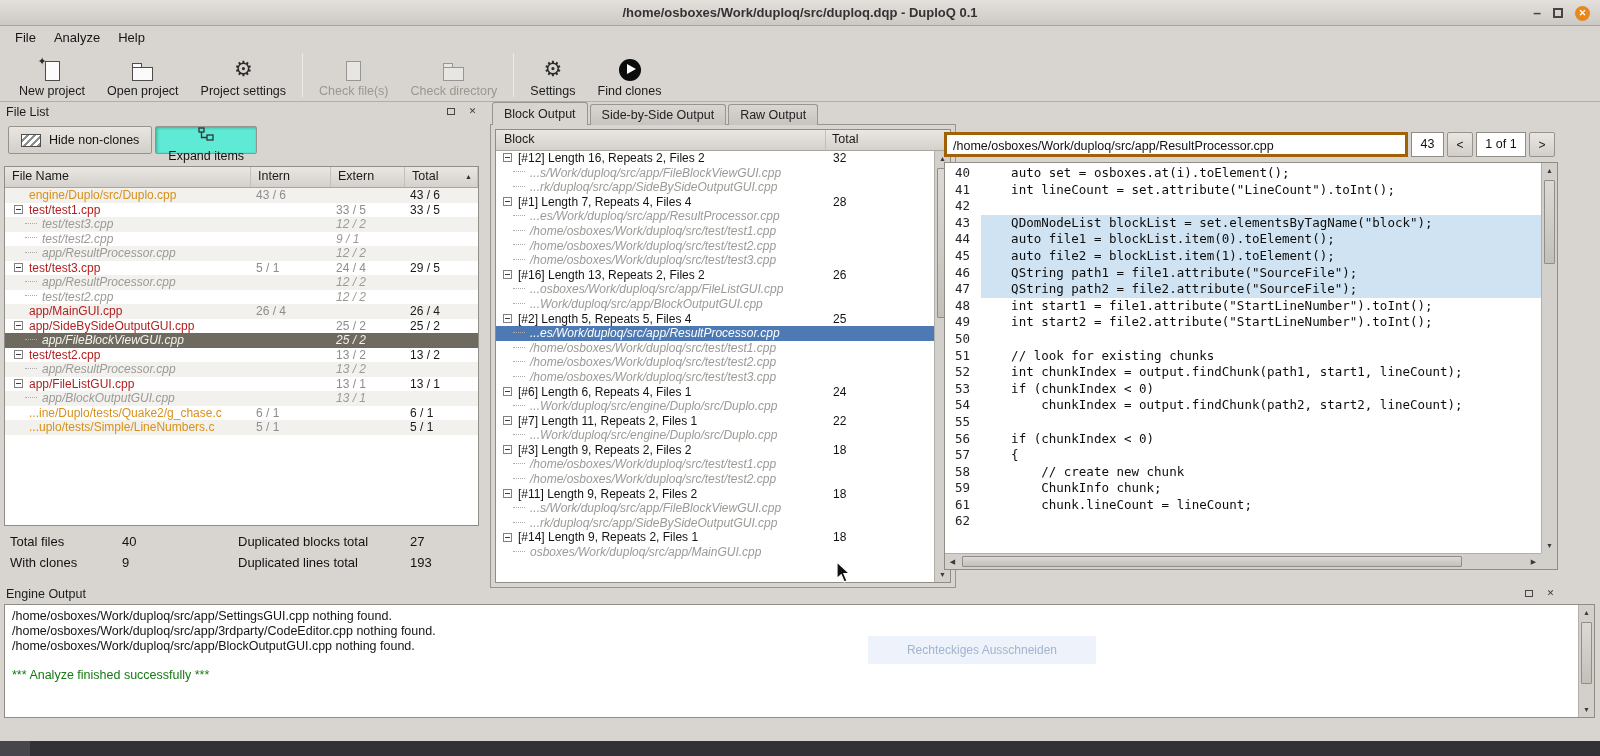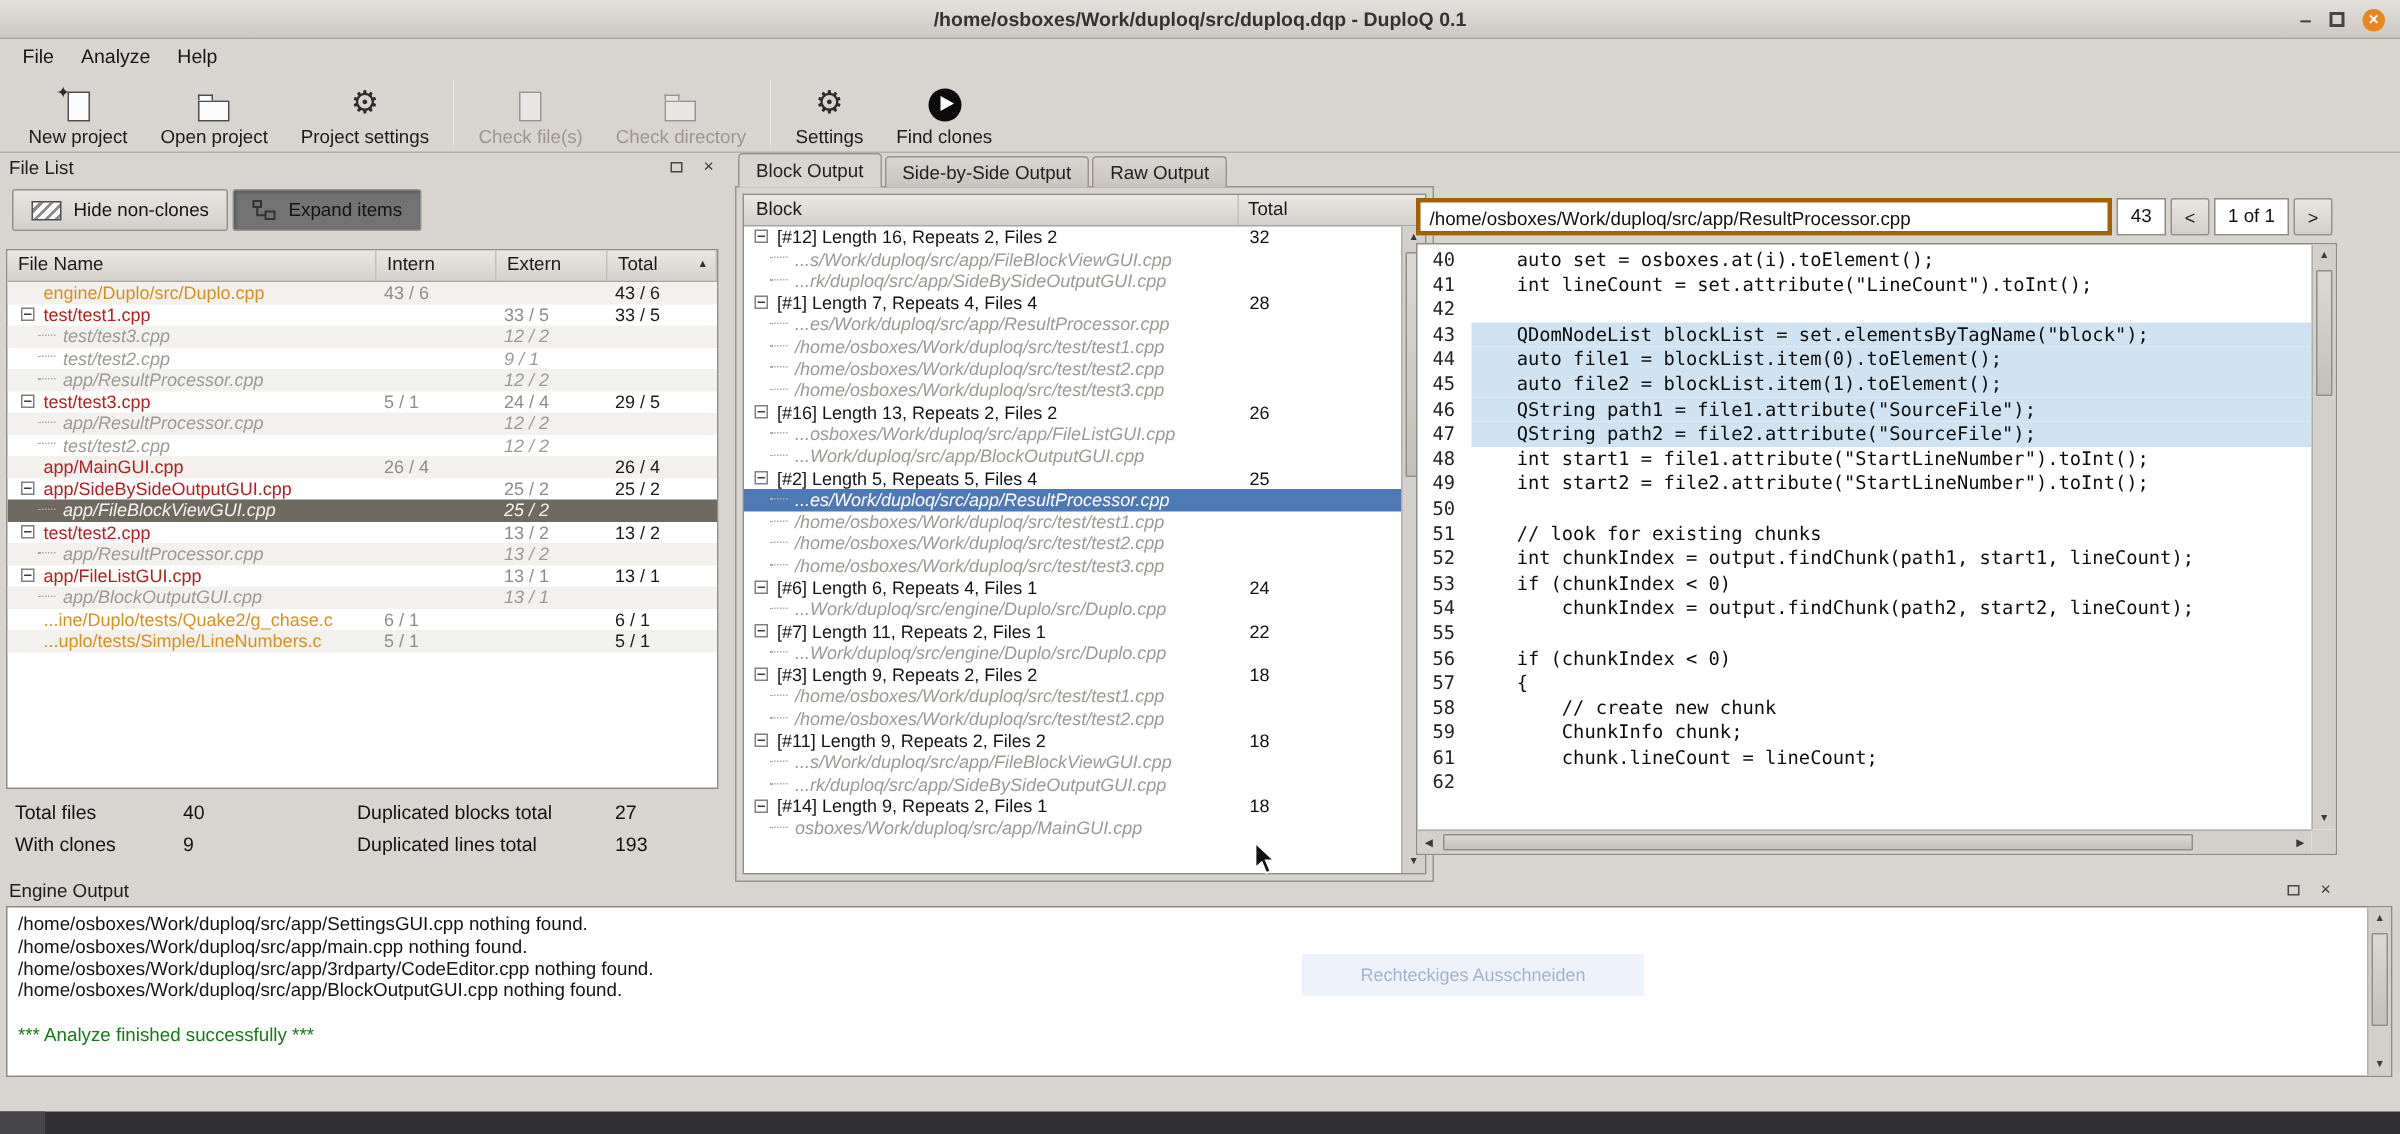--- a/index.html
+++ b/index.html
@@ -49,21 +49,21 @@
     font-size:9px; color:#3e3e3e; }
   .float-glyph { display:block; width:8px; height:7px; border:1px solid #464646; }
 
   
   .left-dock { position:absolute; left:0; top:102px; width:486px; height:482px; }
   .left-dock .dock-btns { right:6px; }
   .fl-toolbar { position:absolute; left:8px; top:24px; display:flex; gap:3px; }
   .toggle-btn { display:flex; align-items:center; gap:8px; height:28px; padding:0 12px;
     font-size:12.5px; font-family:inherit; color:#141414; background:linear-gradient(#e9e6e2,#d2cec9);
     border:1px solid #97938c; border-radius:2px; }
-  .toggle-btn.pressed { background:#737373; box-shadow:inset 1px 1px 3px rgba(0,0,0,.28); }
+  .toggle-btn.pressed { background:#5eead4; box-shadow:inset 1px 1px 3px rgba(0,0,0,.28);flex-direction:column; }
   .hatch-icon { width:20px; height:13px; border:1px solid #4f4f4f;
     background:repeating-linear-gradient(135deg,#fff 0 3px,#8d8d8d 3px 5px); }
   .tree-icon { display:block; height:14px; }
 
   .file-table { position:absolute; left:4px; right:7px; top:64px; height:360px;
     border:1px solid #918d87; background:#fff; overflow:hidden; }
   .table-header { display:grid; grid-template-columns:246px 80px 74px 1fr; height:21px;
     background:linear-gradient(#eae7e3,#d4d0cb); border-bottom:1px solid #a9a59f; font-size:12.5px; }
   .th { padding:2px 4px 0 7px; border-right:1px solid #c3bfb9; color:#1a1a1a; position:relative; white-space:nowrap; }
   .sort-arrow { position:absolute; right:5px; top:6px; font-size:7px; color:#2e2e2e; }
@@ -625,21 +625,20 @@
       <span class="dock-btns">
         <span class="dock-btn">
             <span class="float-glyph"></span>
           </span>
         <span class="dock-btn">✕</span>
       </span>
     </div>
     <div class="engine-box">
       <div class="engine-lines" id="engine-lines">
           <div class="engine-line">/home/osboxes/Work/duploq/src/app/SettingsGUI.cpp nothing found.</div>
-          <div class="engine-line">/home/osboxes/Work/duploq/src/app/main.cpp nothing found.</div>
           <div class="engine-line">/home/osboxes/Work/duploq/src/app/3rdparty/CodeEditor.cpp nothing found.</div>
           <div class="engine-line">/home/osboxes/Work/duploq/src/app/BlockOutputGUI.cpp nothing found.</div>
           <div class="engine-line">&nbsp;</div>
           <div class="engine-line engine-success">*** Analyze finished successfully ***</div>
         </div>
       <div class="sb sb-v" style="right:0;top:0;bottom:0;">
         <div class="sb-arrow a-up">▲</div>
         <div class="sb-thumb" style="top:17px;height:62px;"></div>
         <div class="sb-arrow a-down">▼</div>
       </div>

